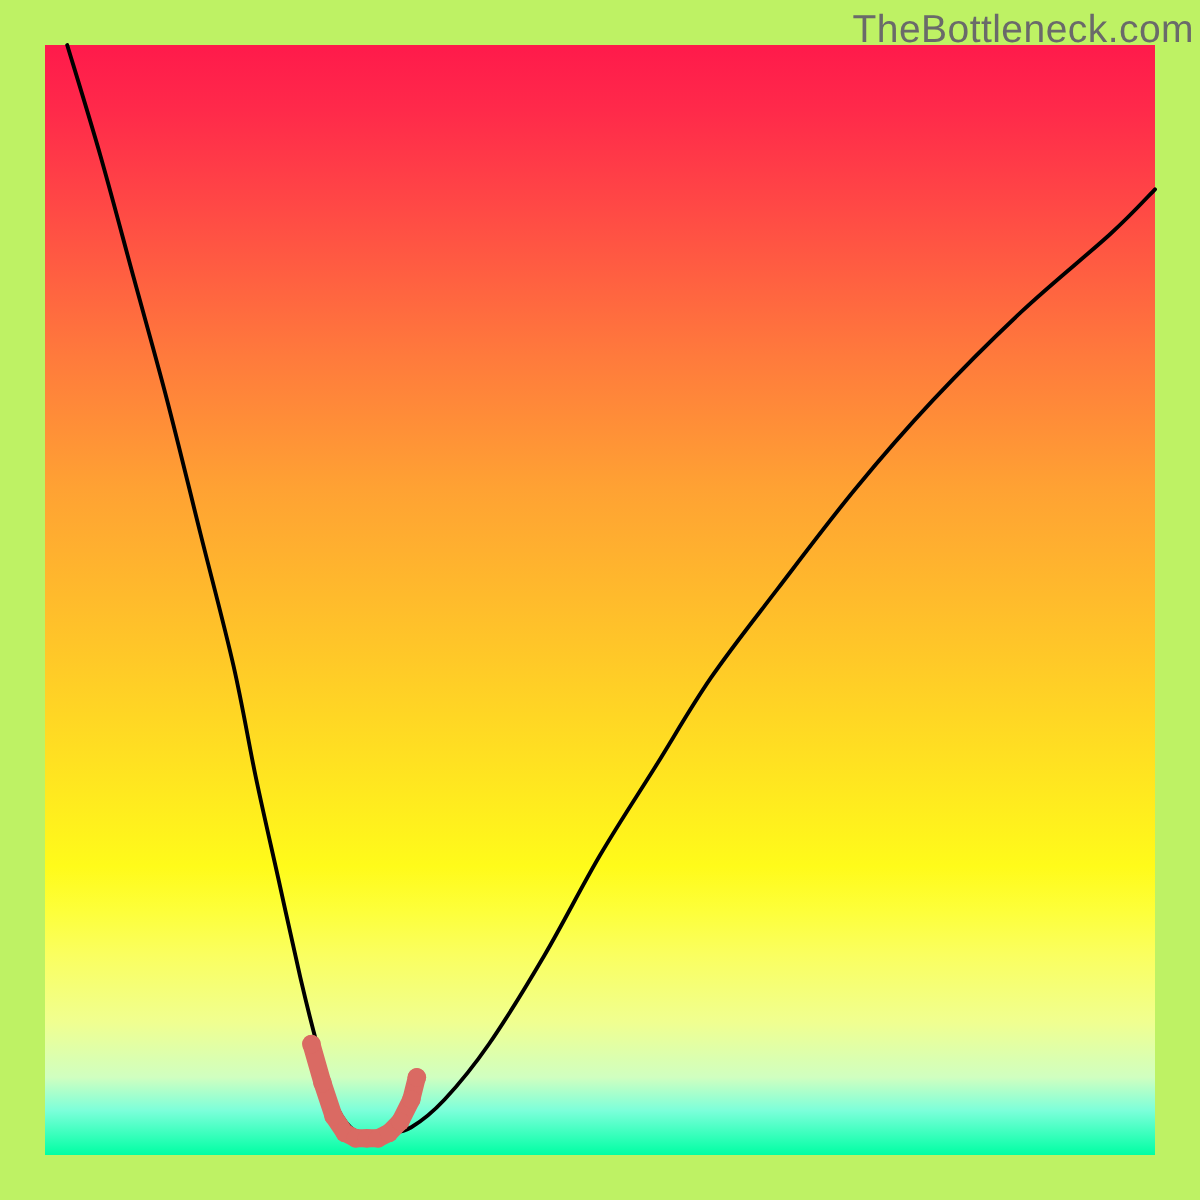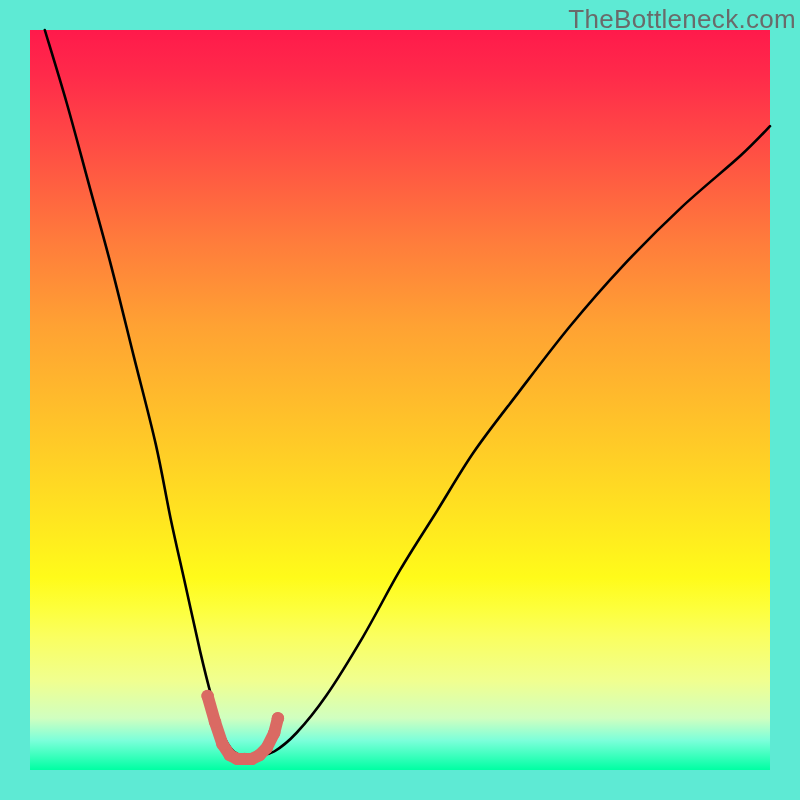--- a/index.html
+++ b/index.html
@@ -7,21 +7,21 @@
     padding: 0;
     width: 800px;
     height: 800px;
     overflow: hidden;
     font-family: Arial, Helvetica, sans-serif;
   }
   .frame {
     position: relative;
     width: 800px;
     height: 800px;
-    background: #5eead4;
+    background: #bef264;
   }
   .plot-area {
     position: absolute;
     left: 30px;
     top: 30px;
     width: 740px;
     height: 740px;
     background: linear-gradient(
       to bottom,
       #ff1a4b 0%,

